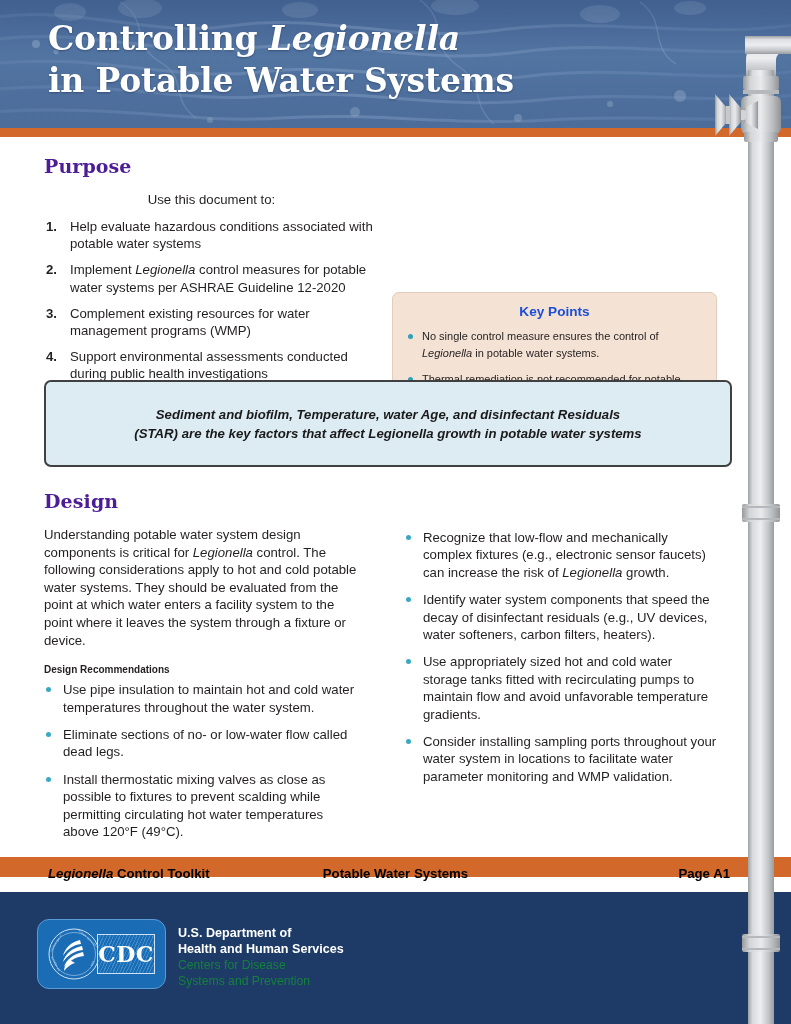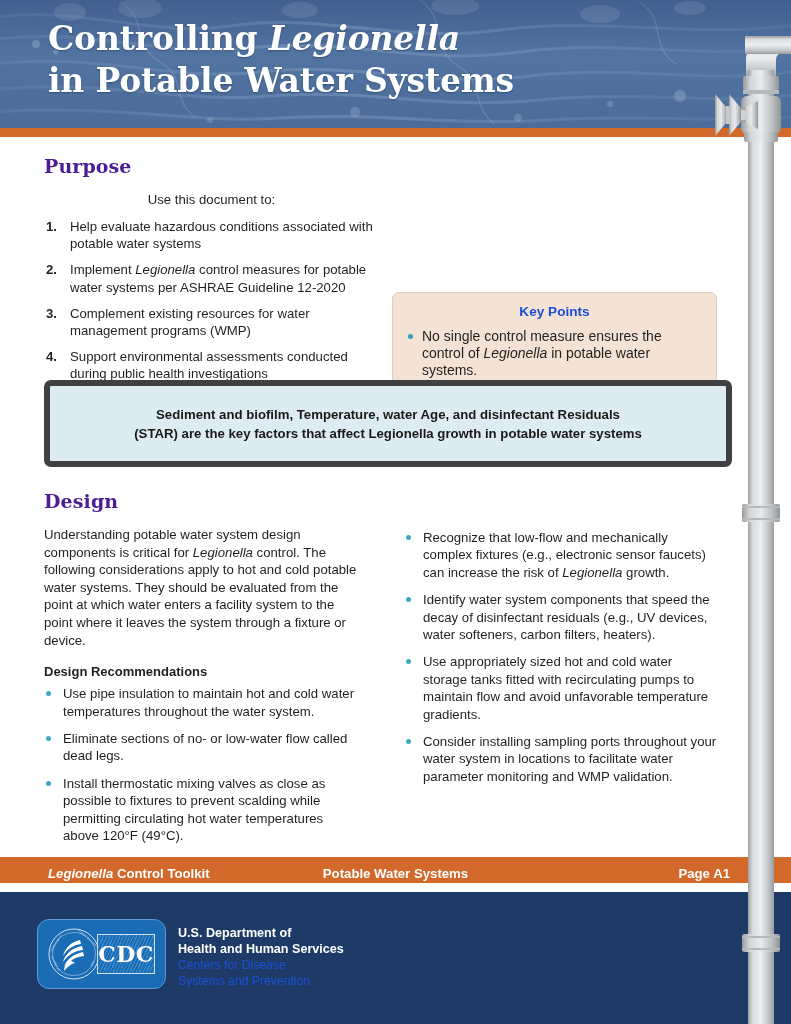--- a/index.html
+++ b/index.html
@@ -134,47 +134,48 @@
     margin-bottom: 9px;
   }
   ul.kp-list {
     list-style: none;
     margin: 0; padding: 0;
   }
   ul.kp-list li {
     position: relative;
     padding-left: 15px;
     margin-bottom: 9px;
-    font-size: 14px;
+    font-size: 11px;
     line-height: 17px;
   }
   ul.kp-list li:last-child { margin-bottom: 0; }
   ul.kp-list li::before {
     content: "";
     position: absolute;
     left: 1px; top: 6px;
     width: 5px; height: 5px;
     border-radius: 50%;
     background: #2f9fba;
   }
 
   
   .star-box {
     position: absolute;
     left: 44px; top: 243px;
     width: 688px;
     min-height: 87px;
     background: #ddebf3;
-    border: 6px solid #404040;
+    border: 2px solid #404040;
     border-radius: 7px;
     display: flex;
     align-items: center;
     justify-content: center;
     box-sizing: border-box;
     padding: 10px 22px;
+    font-style: italic;
   }
   .star-text {
     text-align: center;
     font-weight: bold;
     font-size: 13.2px;
     line-height: 19px;
     color: #1a1a1a;
   }
 
   
@@ -190,21 +191,21 @@
   }
   .col-left { width: 322px; }
   .col-right { width: 321px; padding-top: 3px; }
 
   .design-para {
     font-size: 13.2px;
     line-height: 17.6px;
   }
   .subhead {
     font-weight: bold;
-    font-size: 13px;
+    font-size: 10px;
     margin-top: 15px;
     margin-bottom: 6px;
   }
   ul.bul {
     list-style: none;
     margin: 0; padding: 0;
   }
   ul.bul li {
     position: relative;
     padding-left: 19px;
@@ -218,23 +219,23 @@
     left: 2px; top: 6px;
     width: 5px; height: 5px;
     border-radius: 50%;
     background: #3aa8c1;
   }
 
   
   .footer-bar {
     position: absolute;
     left: 0; top: 857px;
-    width: 791px; height: 26px;
+    width: 791px; height: 20px;
     background: #d2682a;
-    color: #ffffff;
+    color: #000000;
   }
   .footer-bar .fb-left {
     position: absolute;
     left: 48px; top: 9px;
     font-size: 13.2px;
     font-weight: bold;
   }
   .footer-bar .fb-center {
     position: absolute;
     left: 0; top: 9px;
@@ -298,21 +299,21 @@
   .hhs-text .l1,
   .hhs-text .l2 {
     font-size: 12.6px;
     font-weight: bold;
     line-height: 16px;
   }
   .hhs-text .l3,
   .hhs-text .l4 {
     font-size: 12.2px;
     line-height: 16px;
-    color: #1d4ed8;
+    color: #15803d;
   }
 </style>
 </head>
 <body>
 
 <div class="header">
   <svg class="header-water" viewBox="0 0 791 128" preserveAspectRatio="none">
     <defs>
       <linearGradient id="hdrG" x1="0" y1="0" x2="0" y2="1">
         <stop offset="0%" stop-color="#48689a"></stop>

